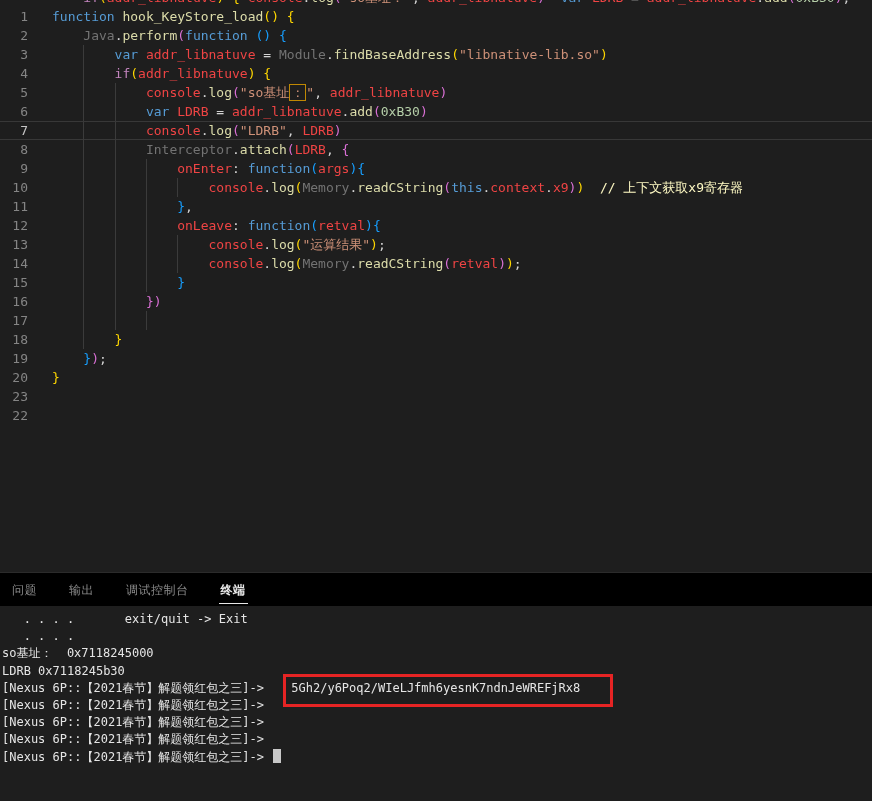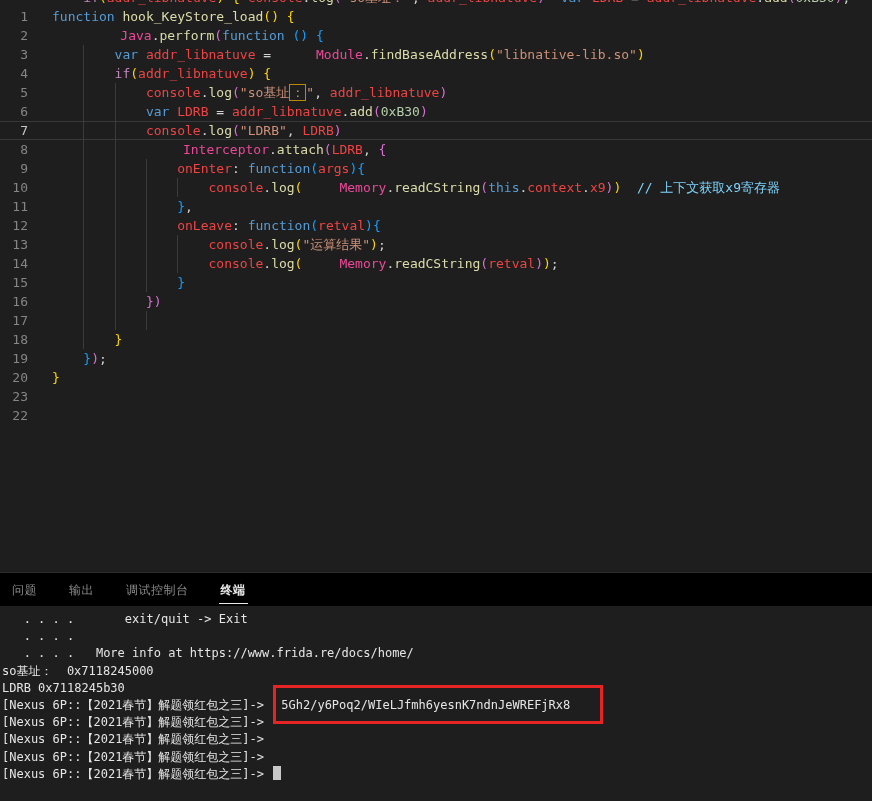--- a/index.html
+++ b/index.html
@@ -18,25 +18,25 @@
     flex:0 0 28px; text-align:right; color:#858585; font-size:13px;
     user-select:none;
   }
   .code-line .code-content { padding-left:24px; white-space:pre; }
   .code-line.current { border-top:1px solid #383838; border-bottom:1px solid #383838; height:19px; line-height:17px; }
   .code-line.current .gutter { color:#c6c6c6; }
   .guide { display:inline-block; width:4ch; border-left:1px solid #3b3b3b; height:19px; vertical-align:top; }
   .kw  { color:#569cd6; }
   .ctl { color:#c586c0; }
   .fn  { color:#dcdcaa; }
-  .cls { color:#ec4899;margin-left:37px; }
+  .cls { color:#737373; }
   .var { color:#ef4444; }
   .str { color:#ce9178; }
   .num { color:#b5cea8; }
-  .cmt { color:#7dd3fc; }
+  .cmt { color:#fef9c3; }
   .pun, .pl { color:#d4d4d4; }
   .b1 { color:#ffd700; }
   .b2 { color:#da70d6; }
   .b3 { color:#179fff; }
   .uni { color:#ce9178; border:1px solid #bf8803; padding:0 1px; }
 
   
   .panel-tabs {
     height:34px; display:flex; align-items:center; gap:28px;
     padding-left:10px; border-top:1px solid #2b2b2b; background:#000000;
@@ -45,21 +45,21 @@
   .panel-tab { color:#8a8a8a; cursor:pointer; padding:6px 2px 4px 2px; letter-spacing:.5px; }
   .panel-tab.active { color:#e7e7e7; font-weight:bold; border-bottom:1px solid #e7e7e7;font-family:Liberation Mono, monospace; }
 
   
   .terminal { position:relative; height:195px; background:#1e1e1e; padding-top:5px; overflow:hidden; }
   .term-line {
     height:17.2px; line-height:17.2px; font-size:12px; white-space:pre;
     color:#e5e5e5; padding-left:2px;
   }
   .redbox {
-    border:3px solid #e62424; padding:10px 30px 9px 5px; margin-left:2px;
+    border:3px solid #e62424; padding:4px 30px 9px 5px; margin-left:12px;
   }
   .cursor {
     display:inline-block; width:8px; height:14px; background:#c8c8c8;
     vertical-align:-2px; margin-left:2px;
   }
 </style>
 </head>
 <body>
 
 <div class="editor">
@@ -95,21 +95,20 @@
 <div class="panel-tabs" id="panel-tabs">
     <div class="panel-tab">问题</div>
     <div class="panel-tab">输出</div>
     <div class="panel-tab">调试控制台</div>
     <div class="panel-tab active">终端</div>
   </div>
 
 <div class="terminal" id="terminal">
     <div class="term-line"><span>   . . . .       exit/quit -&gt; Exit</span></div>
     <div class="term-line"><span>   . . . .</span></div>
-    <div class="term-line"><span>   . . . .   More info at https://www.frida.re/docs/home/</span></div>
     <div class="term-line"><span>so基址：  0x7118245000</span></div>
     <div class="term-line"><span>LDRB 0x7118245b30</span></div>
     <div class="term-line"><span>[Nexus 6P::【2021春节】解题领红包之三]-&gt; </span><span class="redbox" style="border-color: rgb(230, 36, 36);">5Gh2/y6Poq2/WIeLJfmh6yesnK7ndnJeWREFjRx8</span></div>
     <div class="term-line"><span>[Nexus 6P::【2021春节】解题领红包之三]-&gt; </span></div>
     <div class="term-line"><span>[Nexus 6P::【2021春节】解题领红包之三]-&gt; </span></div>
     <div class="term-line"><span>[Nexus 6P::【2021春节】解题领红包之三]-&gt; </span></div>
     <div class="term-line"><span>[Nexus 6P::【2021春节】解题领红包之三]-&gt; </span><span class="cursor"></span></div>
   </div>
 
 </body></html>

